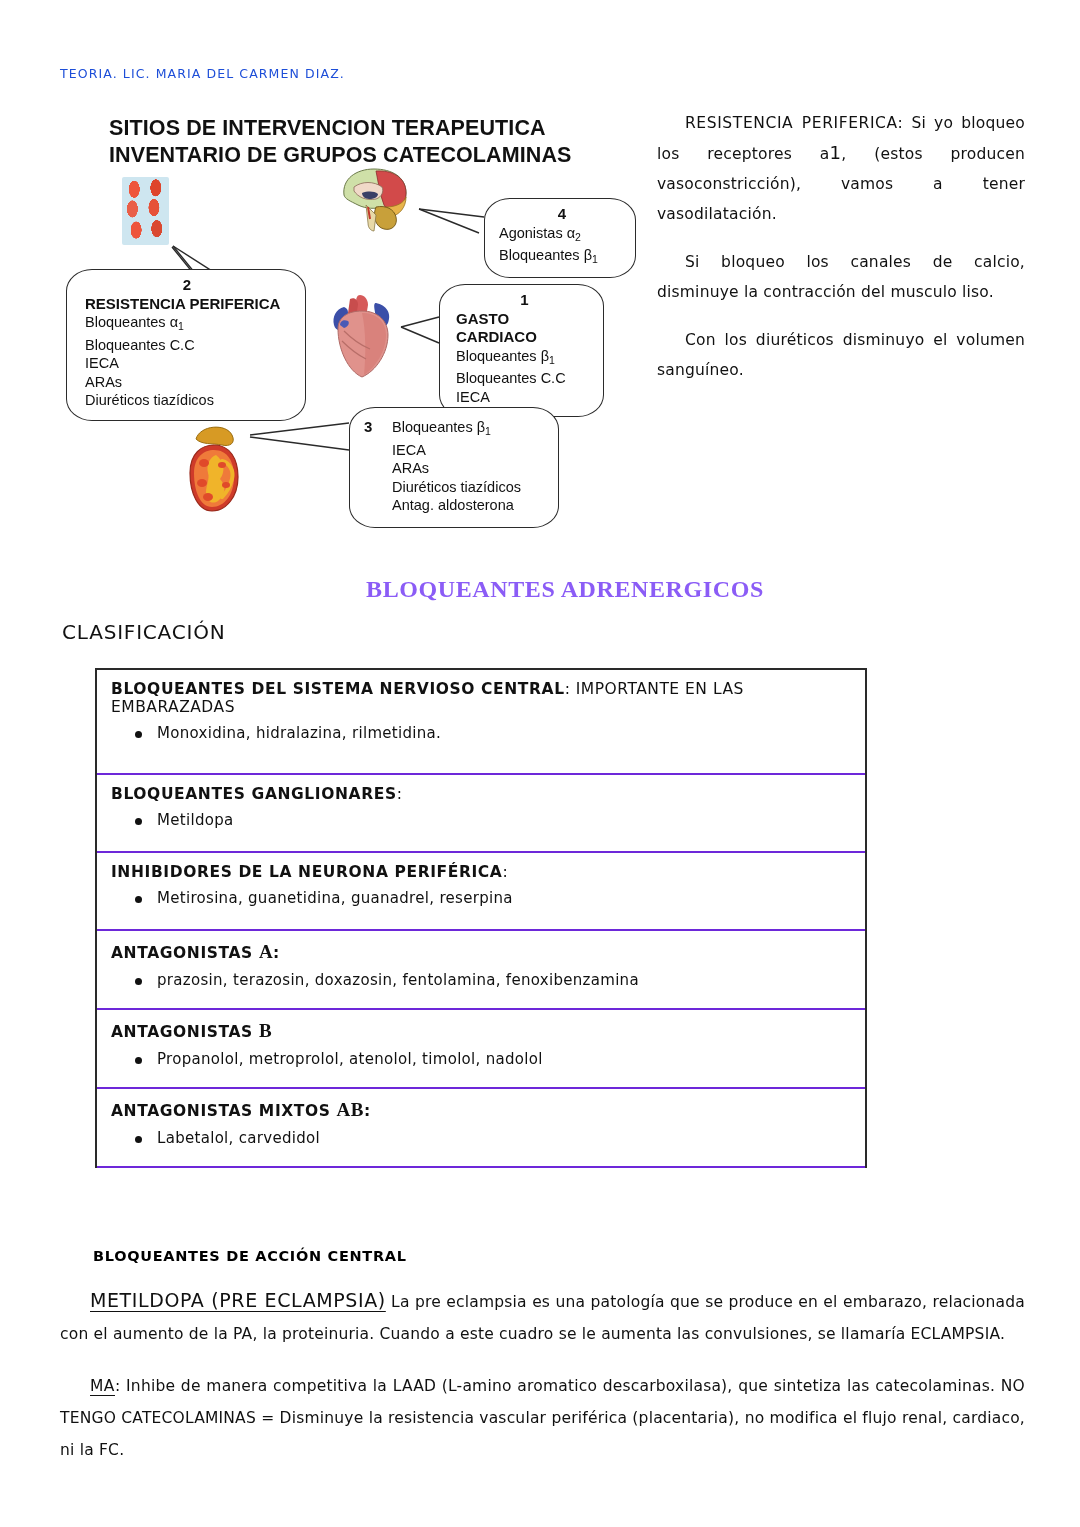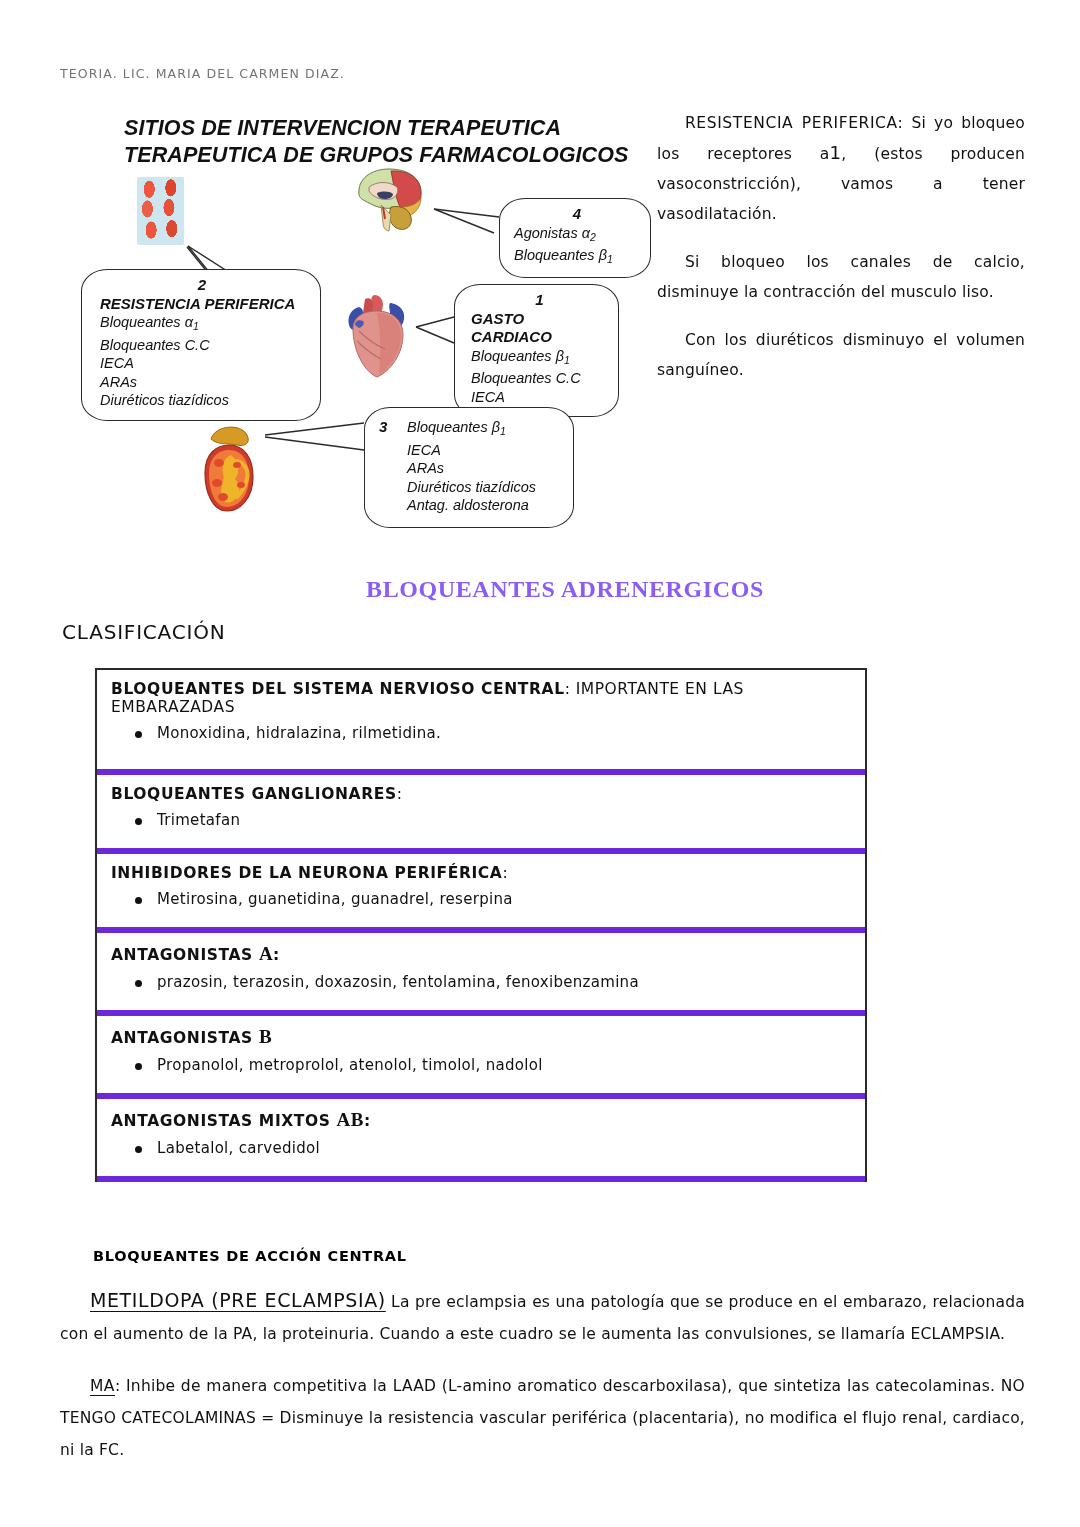--- a/index.html
+++ b/index.html
@@ -16,25 +16,25 @@
   .hand{
     font-family:"DejaVu Sans", sans-serif;
     font-size:15.5px;
     color:#111;
     letter-spacing:.2px;
   }
 
   
   #header-note{
     position:absolute;left:60px;top:66px;
-    font-size:12.5px;letter-spacing:1.1px;color:#737373;
-  }
-
-  
-  #diagram{position:absolute;left:69px;top:105px;width:600px;height:425px;font-style:italic;}
+    font-size:12.5px;letter-spacing:1.1px;color:#1d4ed8;
+  }
+
+  
+  #diagram{position:absolute;left:54px;top:105px;width:600px;height:425px;}
 
   #diagram-title{
     position:absolute;left:55px;top:10px;width:530px;
     font-family:"Liberation Sans", sans-serif;
     font-weight:bold;font-size:21.5px;line-height:27px;
     color:#111;letter-spacing:.1px;
   }
   #diagram-title span{display:block;}
 
   .organ{position:absolute;}
@@ -122,21 +122,21 @@
     font-size:20px;letter-spacing:.8px;color:#111;
   }
 
   
   #class-table{
     position:absolute;left:95px;top:668px;width:772px;
     border:2px solid #2a2a2a;border-bottom:none;
     box-sizing:border-box;background:#fff;
   }
   .trow{
-    border-bottom:6px solid #6d28d9;
+    border-bottom:2px solid #6d28d9;
     padding:10px 14px 14px 14px;
     box-sizing:border-box;
   }
   .trow .t-head{
     font-size:15.5px;letter-spacing:.5px;color:#111;
     margin-bottom:4px;
   }
   .t-head .bold{font-weight:bold;letter-spacing:.6px;}
   .t-head .serifcap{
     font-family:"Liberation Serif", serif;
@@ -173,21 +173,21 @@
 <body>
 
 <div class="page">
 
   <div id="header-note" class="hand">TEORIA. LIC. MARIA DEL CARMEN DIAZ.</div>
 
   <div id="diagram">
 
     <div id="diagram-title">
       <span>SITIOS DE INTERVENCION TERAPEUTICA</span>
-      <span>TERAPEUTICA DE GRUPOS FARMACOLOGICOS</span>
+      <span>INVENTARIO DE GRUPOS CATECOLAMINAS</span>
     </div>
 
     <svg class="leader" style="left:0;top:0;width:600px;height:425px;">
       <path d="M118,142 L165,200 L118,142 Z" fill="none" stroke="#2a2a2a" stroke-width="1.4"></path>
       <path d="M119,141 L166,199" stroke="#2a2a2a" stroke-width="1.4" fill="none"></path>
       <path d="M119,141 L205,196" stroke="#2a2a2a" stroke-width="1.4" fill="none"></path>
       <path d="M365,104 L430,112" stroke="#2a2a2a" stroke-width="1.4" fill="none"></path>
       <path d="M365,104 L425,128" stroke="#2a2a2a" stroke-width="1.4" fill="none"></path>
       <path d="M347,222 L385,212" stroke="#2a2a2a" stroke-width="1.4" fill="none"></path>
       <path d="M347,222 L385,238" stroke="#2a2a2a" stroke-width="1.4" fill="none"></path>
@@ -285,21 +285,21 @@
     <div class="trow pad-a">
       <div class="t-head"><span class="bold">BLOQUEANTES DEL SISTEMA NERVIOSO CENTRAL</span><span>: IMPORTANTE EN LAS EMBARAZADAS</span></div>
       <ul>
         <li>Monoxidina, hidralazina, rilmetidina.</li>
       </ul>
     </div>
 
     <div class="trow pad-b">
       <div class="t-head"><span class="bold">BLOQUEANTES GANGLIONARES</span><span>:</span></div>
       <ul>
-        <li>Trimetafan</li>
+        <li>Metildopa</li>
       </ul>
     </div>
 
     <div class="trow pad-b">
       <div class="t-head"><span class="bold">INHIBIDORES DE LA NEURONA PERIFÉRICA</span><span>:</span></div>
       <ul>
         <li>Metirosina, guanetidina, guanadrel, reserpina</li>
       </ul>
     </div>
 

